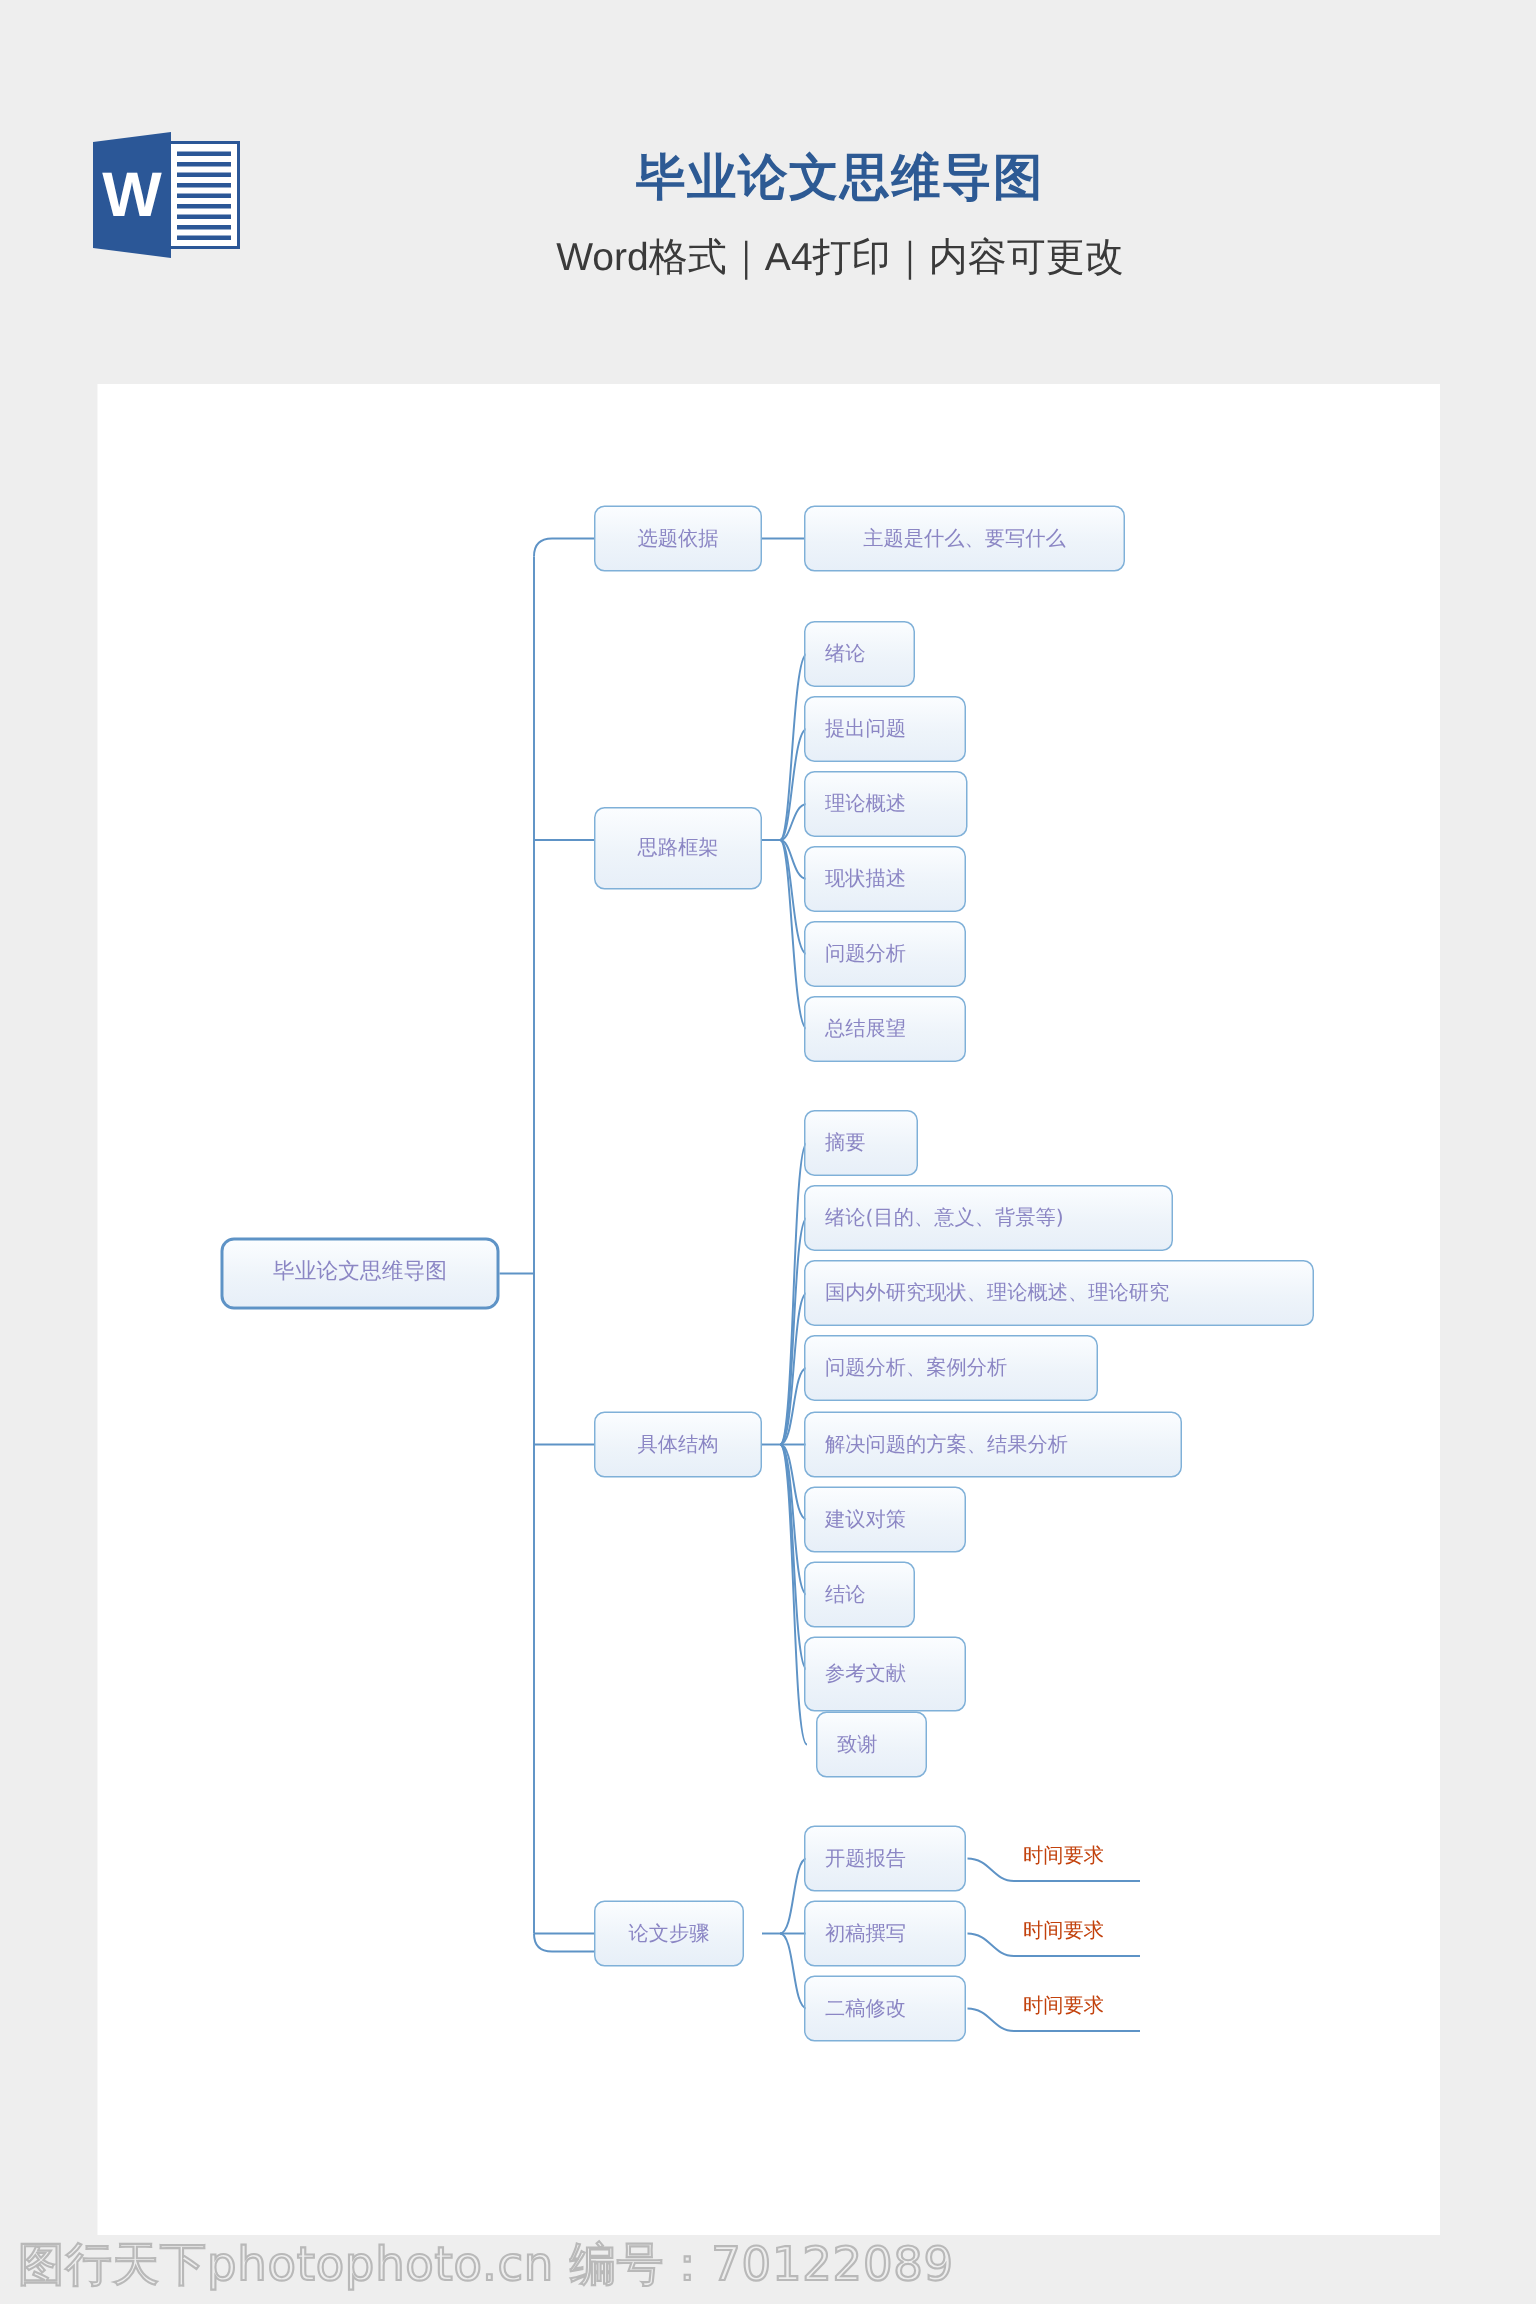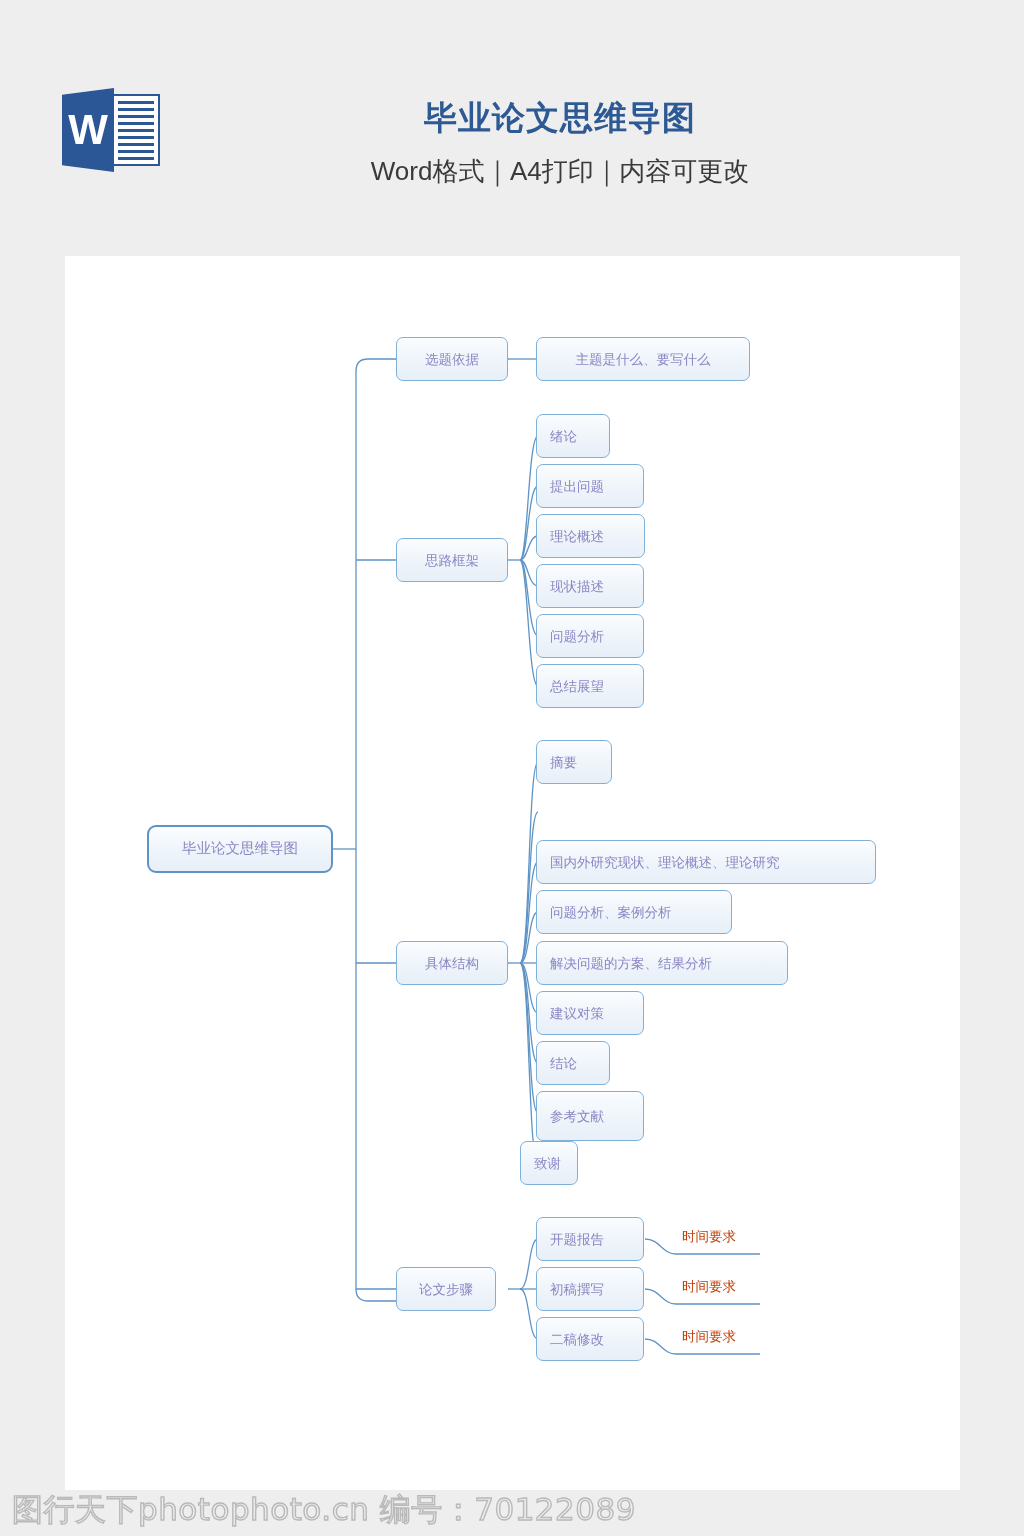--- a/index.html
+++ b/index.html
@@ -244,21 +244,21 @@
     <span>毕业论文思维导图</span>
   </div>
 
   <div class="node center" style="left:396px; top:337px; width:112px; height:44px;">
     <span>选题依据</span>
   </div>
   <div class="node center" style="left:536px; top:337px; width:214px; height:44px;">
     <span>主题是什么、要写什么</span>
   </div>
 
-  <div class="node center" style="left:396px; top:538px; width:112px; height:44px;">
+  <div class="node center" style="left:396px; top:538px; width:112px; height:55px;">
     <span>思路框架</span>
   </div>
   <div class="node left" style="left:536px; top:414px; width:74px; height:44px;">
     <span>绪论</span>
   </div>
   <div class="node left" style="left:536px; top:464px; width:108px; height:44px;">
     <span>提出问题</span>
   </div>
   <div class="node left" style="left:536px; top:514px; width:109px; height:44px;">
     <span>理论概述</span>
@@ -272,39 +272,42 @@
   <div class="node left" style="left:536px; top:664px; width:108px; height:44px;">
     <span>总结展望</span>
   </div>
 
   <div class="node center" style="left:396px; top:941px; width:112px; height:44px;">
     <span>具体结构</span>
   </div>
   <div class="node left" style="left:536px; top:740px; width:76px; height:44px;">
     <span>摘要</span>
   </div>
+  <div class="node left" style="left:536px; top:790px; width:246px; height:44px;">
+    <span>绪论(目的、意义、背景等)</span>
+  </div>
   <div class="node left" style="left:536px; top:840px; width:340px; height:44px;">
     <span>国内外研究现状、理论概述、理论研究</span>
   </div>
   <div class="node left" style="left:536px; top:890px; width:196px; height:44px;">
     <span>问题分析、案例分析</span>
   </div>
   <div class="node left" style="left:536px; top:941px; width:252px; height:44px;">
     <span>解决问题的方案、结果分析</span>
   </div>
   <div class="node left" style="left:536px; top:991px; width:108px; height:44px;">
     <span>建议对策</span>
   </div>
   <div class="node left" style="left:536px; top:1041px; width:74px; height:44px;">
     <span>结论</span>
   </div>
   <div class="node left" style="left:536px; top:1091px; width:108px; height:50px;">
     <span>参考文献</span>
   </div>
-  <div class="node left" style="left:520px; top:1141px; width:58px; height:44px;align-items:center;">
+  <div class="node left" style="left:544px; top:1141px; width:74px; height:44px;align-items:center;">
     <span>致谢</span>
   </div>
 
   <div class="node center" style="left:396px; top:1267px; width:100px; height:44px;">
     <span>论文步骤</span>
   </div>
   <div class="node left" style="left:536px; top:1217px; width:108px; height:44px;">
     <span>开题报告</span>
   </div>
   <div class="node left" style="left:536px; top:1267px; width:108px; height:44px;">

